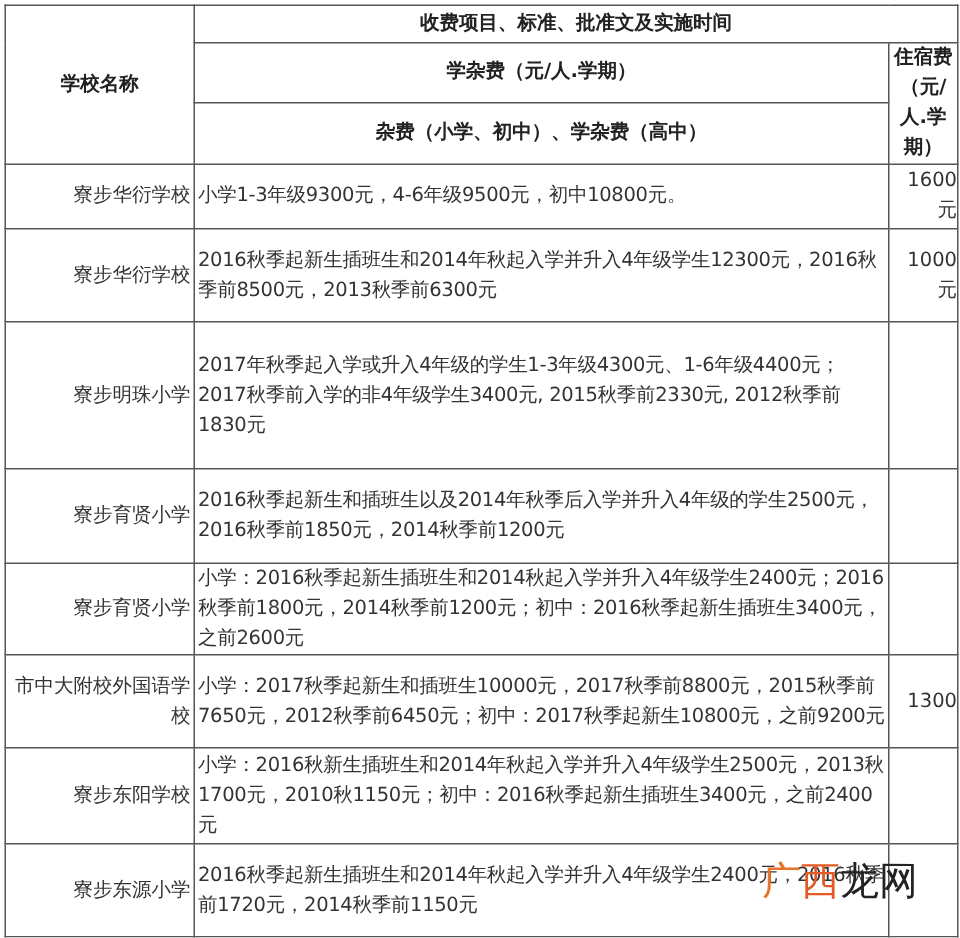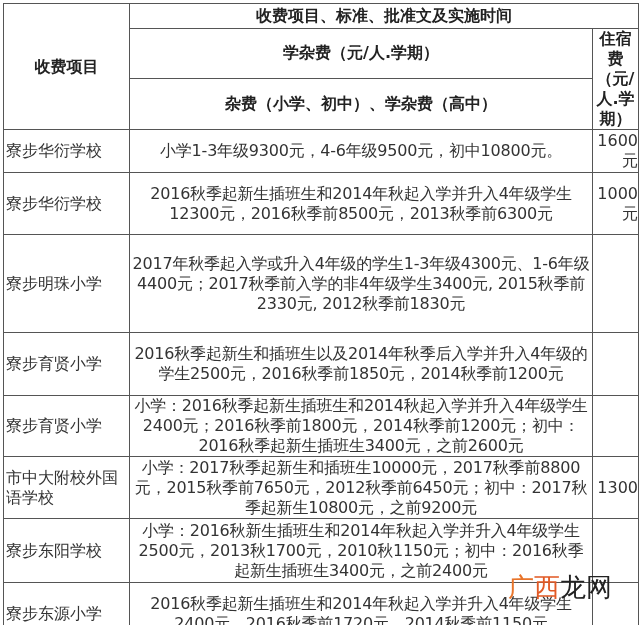--- a/index.html
+++ b/index.html
@@ -6,29 +6,29 @@
   body { width: 640px; height: 625px; overflow: hidden; position: relative;
          font-family: "DejaVu Sans", "Liberation Sans", sans-serif; color: #333; }
   table.fees {
     position: absolute; left: 3px; top: 3px;
     border-collapse: collapse; table-layout: fixed;
     width: 635px;
   }
   table.fees td {
     border: 1.5px solid #555;
     padding: 0 2px;
-    font-size: 16px;
+    font-size: 13px;
     line-height: 20px;
     vertical-align: middle;
     overflow: hidden;
   }
   .hdr { font-weight: bold; text-align: center; font-size: 12.5px; color: #222; }
   .hdr-small { font-weight: bold; text-align: center; font-size: 12.5px; line-height: 20px; color: #222; padding: 0 1px; margin-left: 31px; }
-  .name { text-align: left; font-size: 12px; }
-  .detail { text-align: center; letter-spacing: -0.2px; }
+  .name { text-align: right; font-size: 12px; }
+  .detail { text-align: left; letter-spacing: -0.2px; }
   .dorm { text-align: right; padding: 0 0 !important; }
   .watermark {
     position: absolute; left: 508px; top: 574px;
     font-size: 26px; line-height: 30px; font-family: Liberation Mono, monospace;
     white-space: nowrap;
   }
   .wm-1 { color: #e8742a; }
   .wm-2 { color: #e25a26; }
   .wm-3 { color: #222; }
 </style>
@@ -36,21 +36,21 @@
 <body>
 
 <table class="fees">
   <colgroup>
     <col style="width:126px">
     <col style="width:463px">
     <col style="width:46px">
   </colgroup>
   <tbody>
       <tr style="height:25px">
-    <td class="hdr" rowspan="3">收费项目</td>
+    <td class="hdr" rowspan="3">学校名称</td>
     <td class="hdr" colspan="2">收费项目、标准、批准文及实施时间</td>
   </tr>
   <tr style="height:39px">
     <td class="hdr">学杂费（元/人.学期）</td>
     <td class="hdr-small" rowspan="2">住宿费（元/人.学期）</td>
   </tr>
   <tr style="height:40px">
     <td class="hdr">杂费（小学、初中）、学杂费（高中）</td>
   </tr>
 

